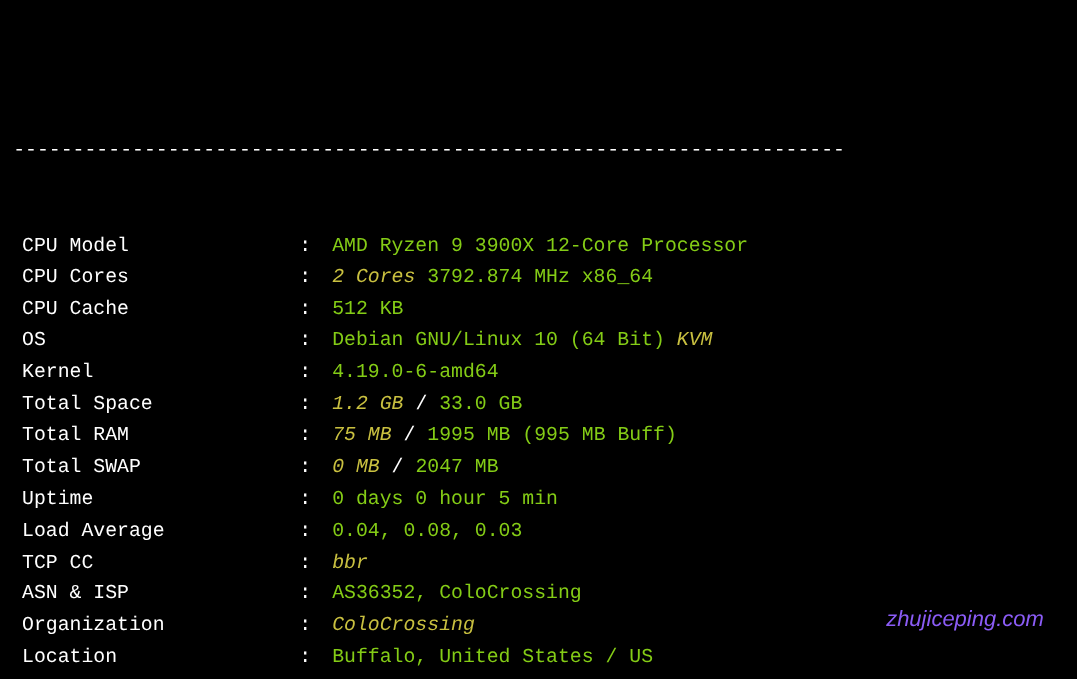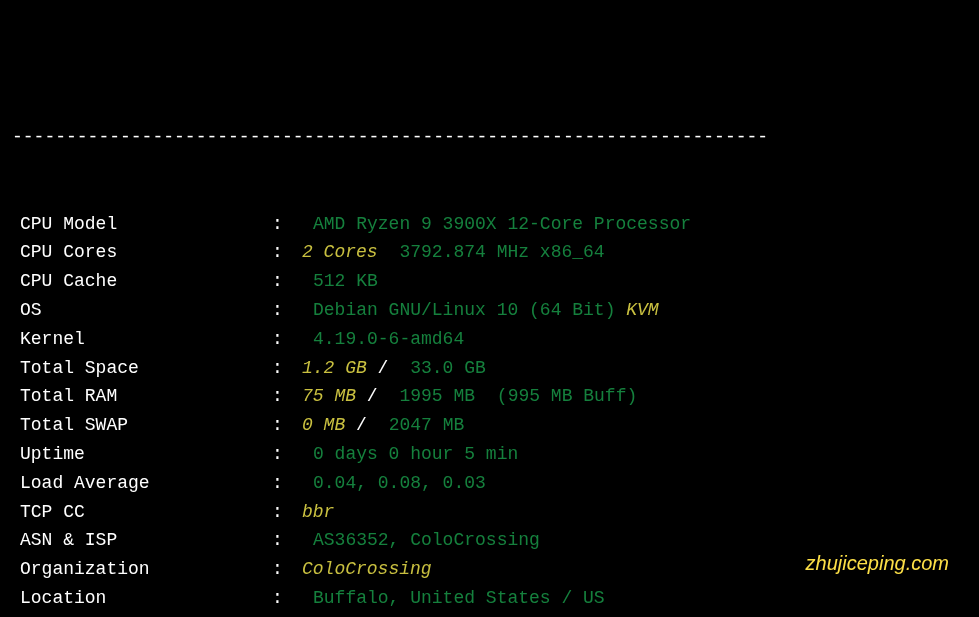--- a/index.html
+++ b/index.html
@@ -34,28 +34,28 @@
       padding-left: 8px;
     }
     .colon {
       color: #fff;
       width: 30px;
       flex-shrink: 0;
     }
     .value {
       flex: 1;
     }
-    .cyan { color: #15803d; margin-left: 11px; }
+    .cyan { color: #84cc16; }
     .yellow { color: #c9c040; font-style: italic; }
     .white { color: #fff; }
     .watermark {
       position: absolute;
       right: 30px;
       bottom: 38px;
-      color: #fde047;
+      color: #8b5cf6;
       font-family: Arial, sans-serif;
       font-size: 20px;
       font-style: italic;
     }
   </style>
 </head>
 <body>
 
 
 

